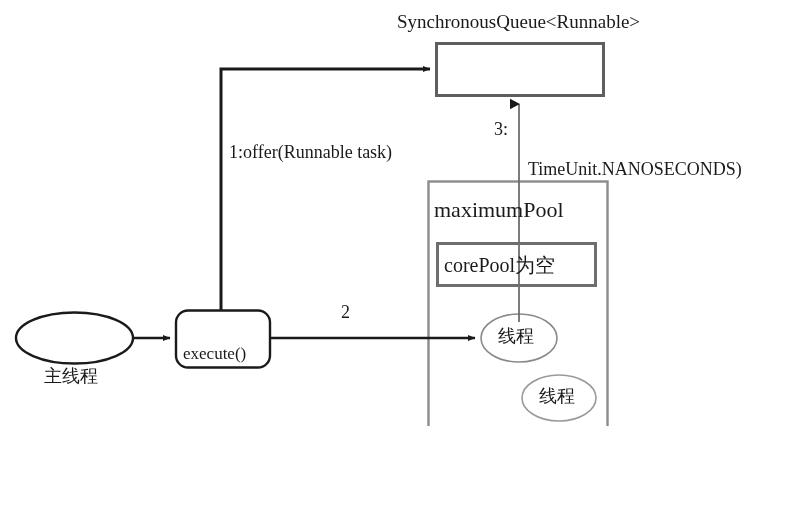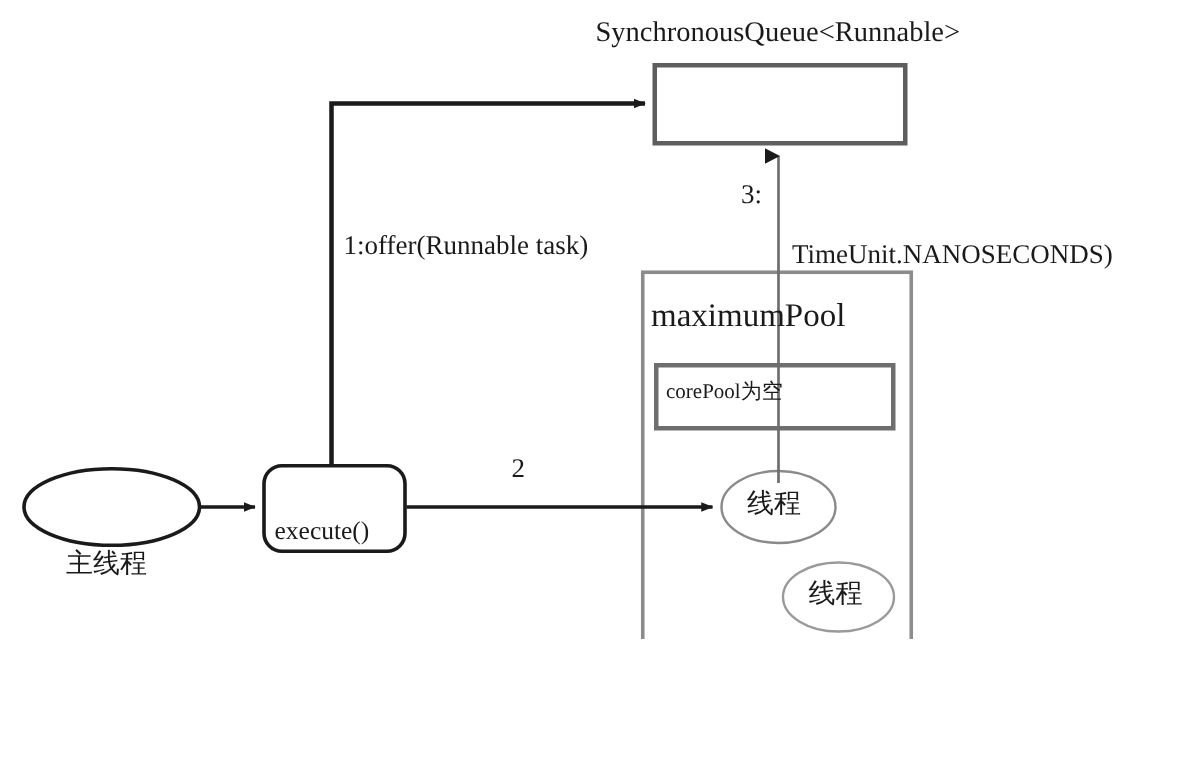--- a/index.html
+++ b/index.html
@@ -31,27 +31,27 @@
     line-height: 1.15;
     color: #1a1a1a;
     font-family: "Liberation Serif", "DejaVu Serif", serif;
   }
   .lbl-cn {
     font-family: "DejaVu Sans", "Liberation Sans", sans-serif;
   }
 
   
   #queue-title      { left: 397px; top: 11px;  font-size: 19px; }
-  #offer-label      { left: 229px; top: 142px; font-size: 18px; margin-top: 11px; }
+  #offer-label      { left: 229px; top: 142px; font-size: 18px; }
   #poll-index-label { left: 494px; top: 119px; font-size: 18px; }
   #poll-line-1      { left: 528px; top: 108px; font-size: 18px; }
   #poll-line-2      { left: 528px; top: 159px; font-size: 18px; font-family: Liberation Serif, serif; }
   #step2-label      { left: 341px; top: 302px; font-size: 18px; }
   #maxpool-label    { left: 434px; top: 197px; font-size: 22px; }
-  #corepool-label   { left: 444px; top: 254px; font-size: 14px; }
+  #corepool-label   { left: 444px; top: 254px; font-size: 20px; }
   #main-thread-label{ left: 44px;  top: 326px; font-size: 18px; margin-top: 40px; }
   #execute-label    { left: 183px; top: 344px; font-size: 17px; }
   #thread-label-1   { left: 498px; top: 326px; font-size: 18px; }
   #thread-label-2   { left: 539px; top: 386px; font-size: 18px; }
   #thread-label-3   { left: 472px; top: 441px; font-size: 18px; }
 </style>
 </head>
 <body>
 
 <div id="canvas">

